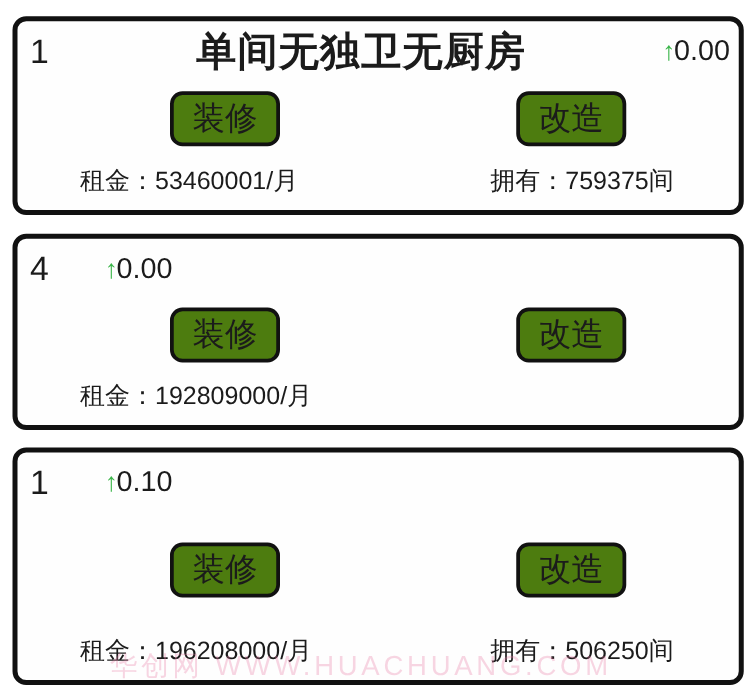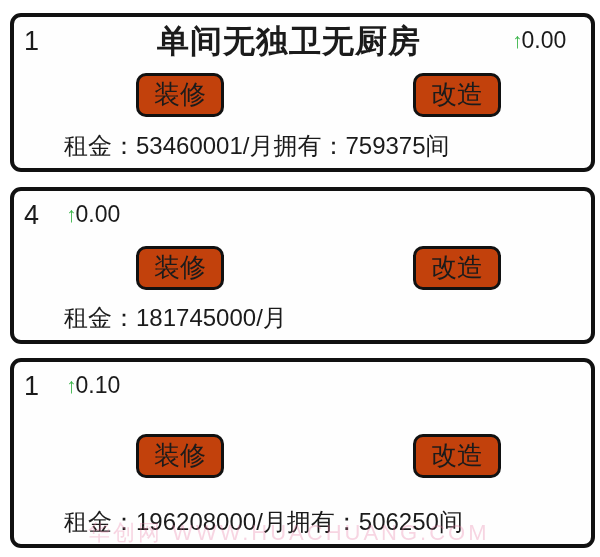--- a/index.html
+++ b/index.html
@@ -42,54 +42,55 @@
     flex: 1;
     text-align: center;
     font-size: 32px;
     line-height: 34px;
     font-weight: 700;
     letter-spacing: 1px;
     white-space: nowrap;
   }
   .change-wrap {
     min-width: 72px;
+    text-align: right;
     padding-right: 7px;
     font-size: 23px;
     line-height: 32px;
     white-space: nowrap;
   }
   .up-arrow {
     color: #3bb54a;
     font-weight: 700;
     font-size: 21px;
     margin-right: -1px;
   }
   .btn-row {
     display: flex;
     justify-content: space-between;
     padding: 0 90px 0 122px;
   }
   .pill-btn {
     box-sizing: border-box;
-    background: #c2410c;
+    background: #4d7c0f;
     border: 3px solid #111111;
     border-radius: 10px;
     font-family: "Liberation Sans", sans-serif;
     font-size: 26px;
     line-height: 1;
     padding: 5px 15px 7px 15px;
     color: #1b1b1b;
     cursor: pointer;
     white-space: nowrap;
   }
   .stats-row {
     display: flex;
-    justify-content: flex-start;
+    justify-content: space-between;
     padding: 0 52px 0 50px;
-    font-size: 24px;
+    font-size: 20px;
     line-height: 27px;
     white-space: nowrap;
   }
   .watermark {
     position: absolute;
     left: 88px;
     top: 518px;
     width: 500px;
     font-size: 22px;
     letter-spacing: 3px;
@@ -120,21 +121,21 @@
 <div class="card card-1">
   <div class="card-header">
     <span class="level">4</span>
     <span class="change-wrap"><span class="up-arrow">↑</span><span>0.00</span></span>
   </div>
   <div class="btn-row">
     <button class="pill-btn">装修</button>
     <button class="pill-btn">改造</button>
   </div>
   <div class="stats-row">
-    <span>租金：181745000/月</span>
+    <span>租金：192809000/月</span>
   </div>
 </div>
 
 <div class="card card-2">
   <div class="card-header">
     <span class="level">1</span>
     <span class="change-wrap"><span class="up-arrow">↑</span><span>0.10</span></span>
   </div>
   <div class="btn-row">
     <button class="pill-btn">装修</button>

